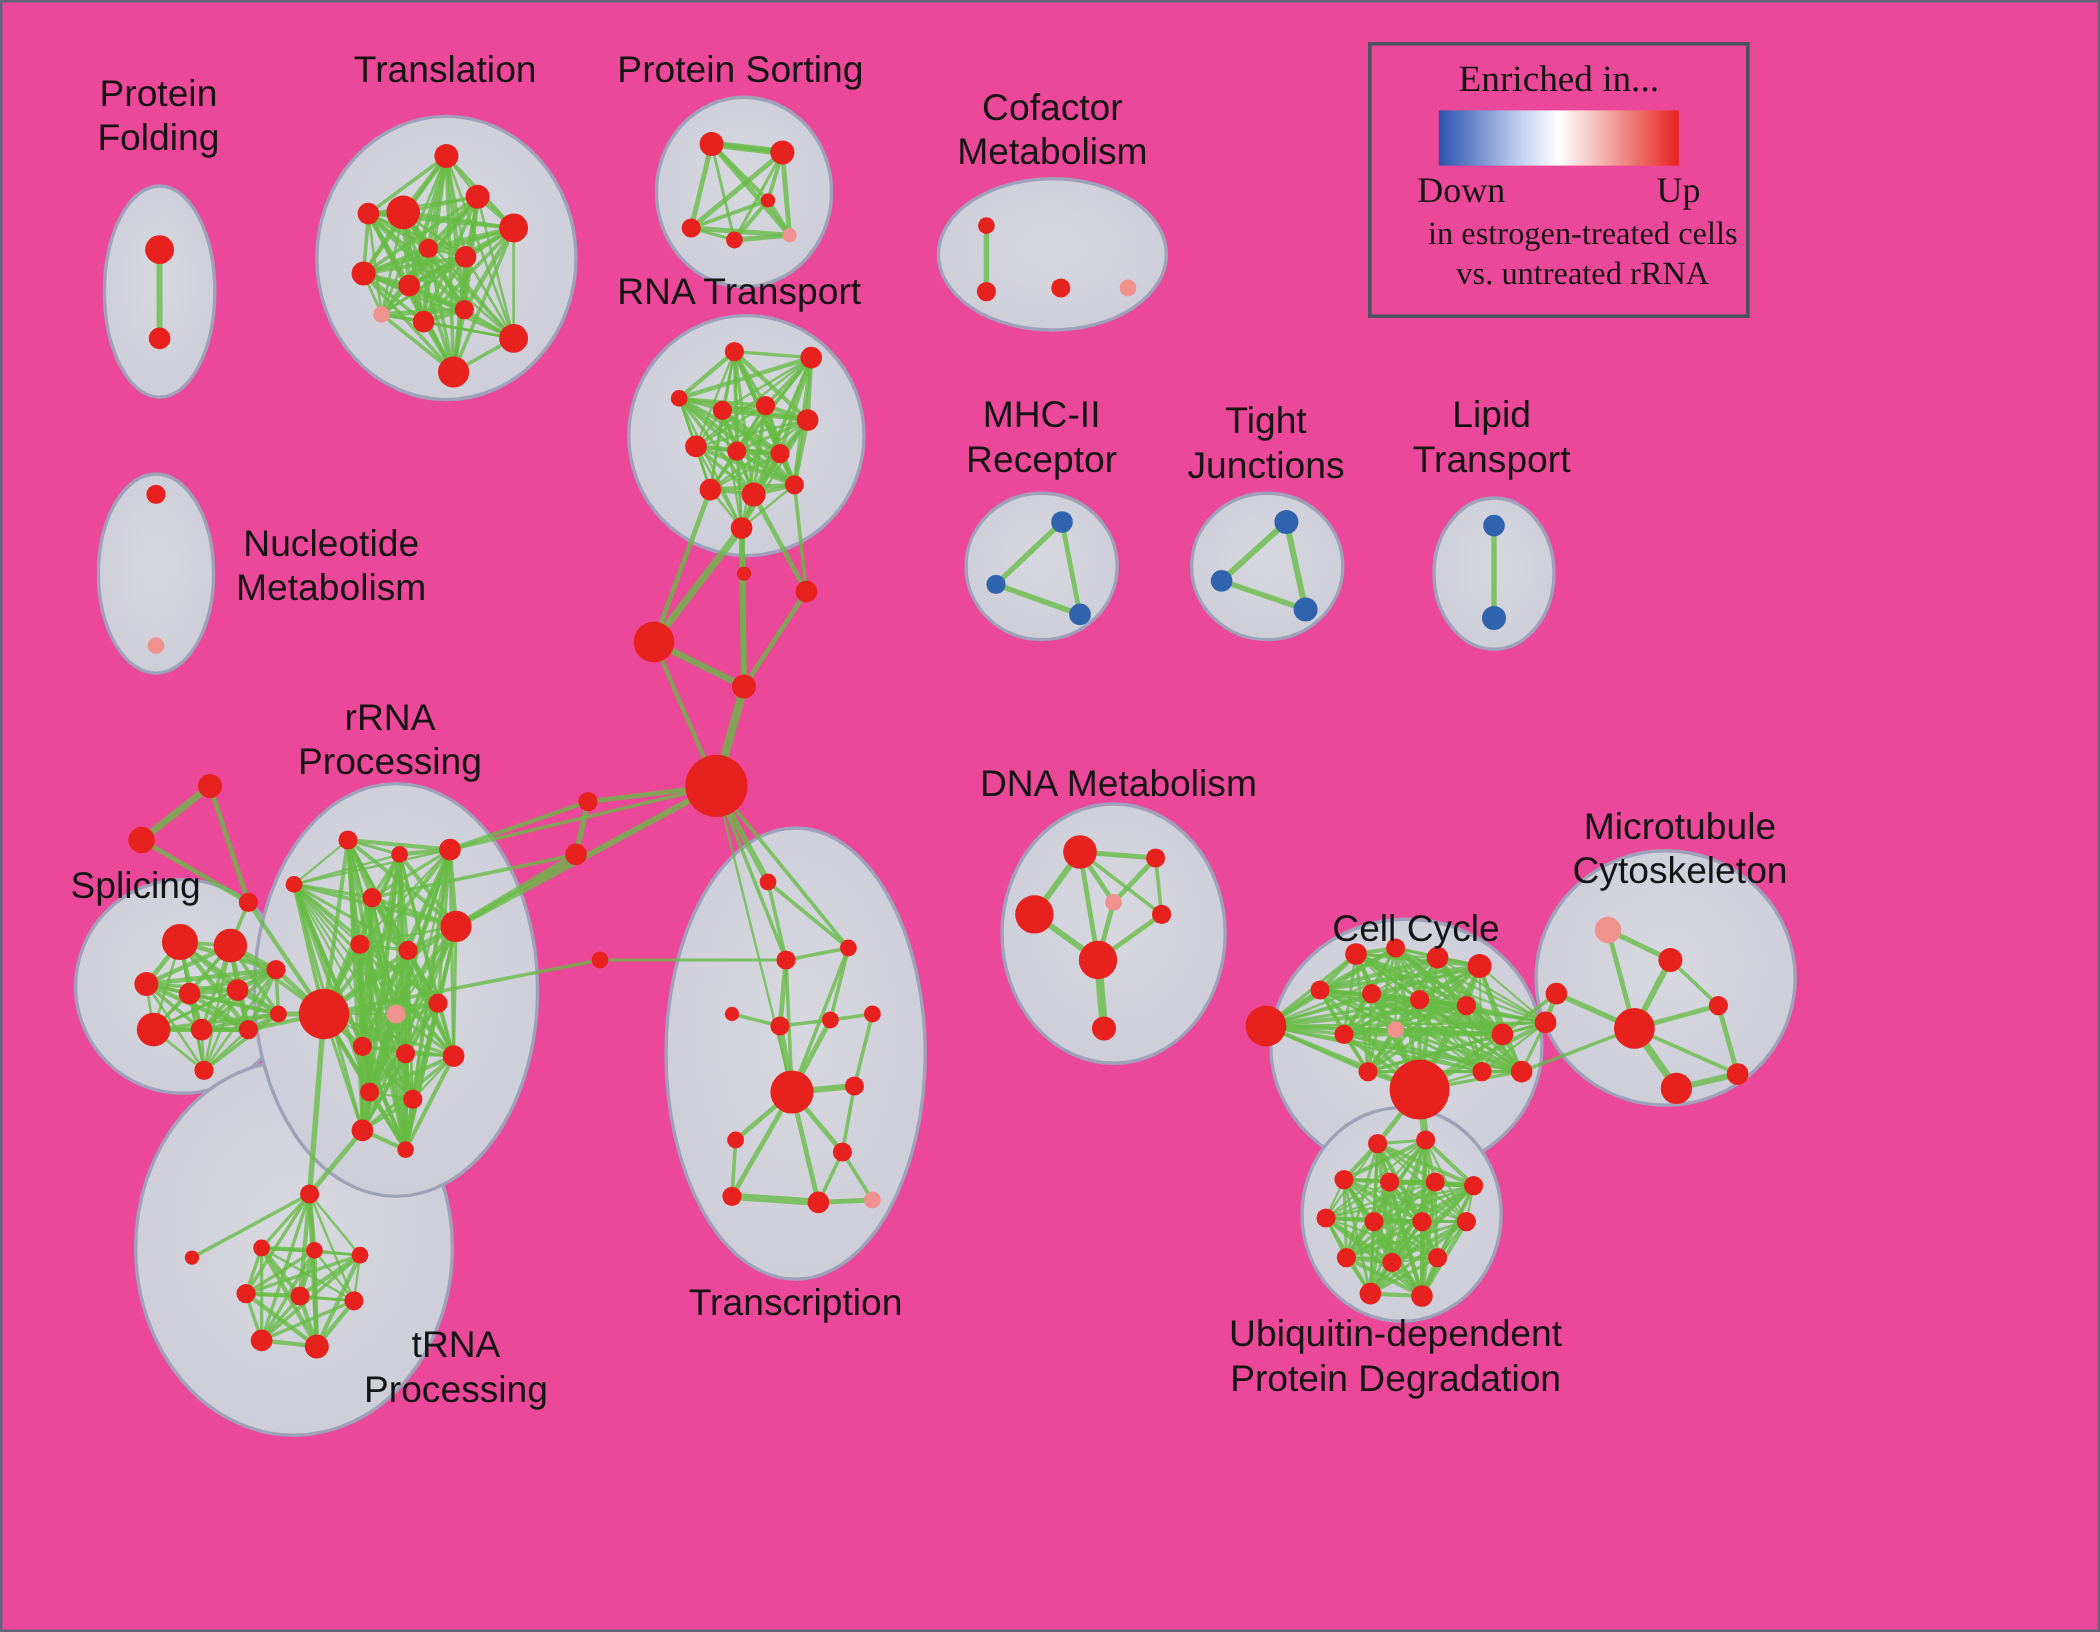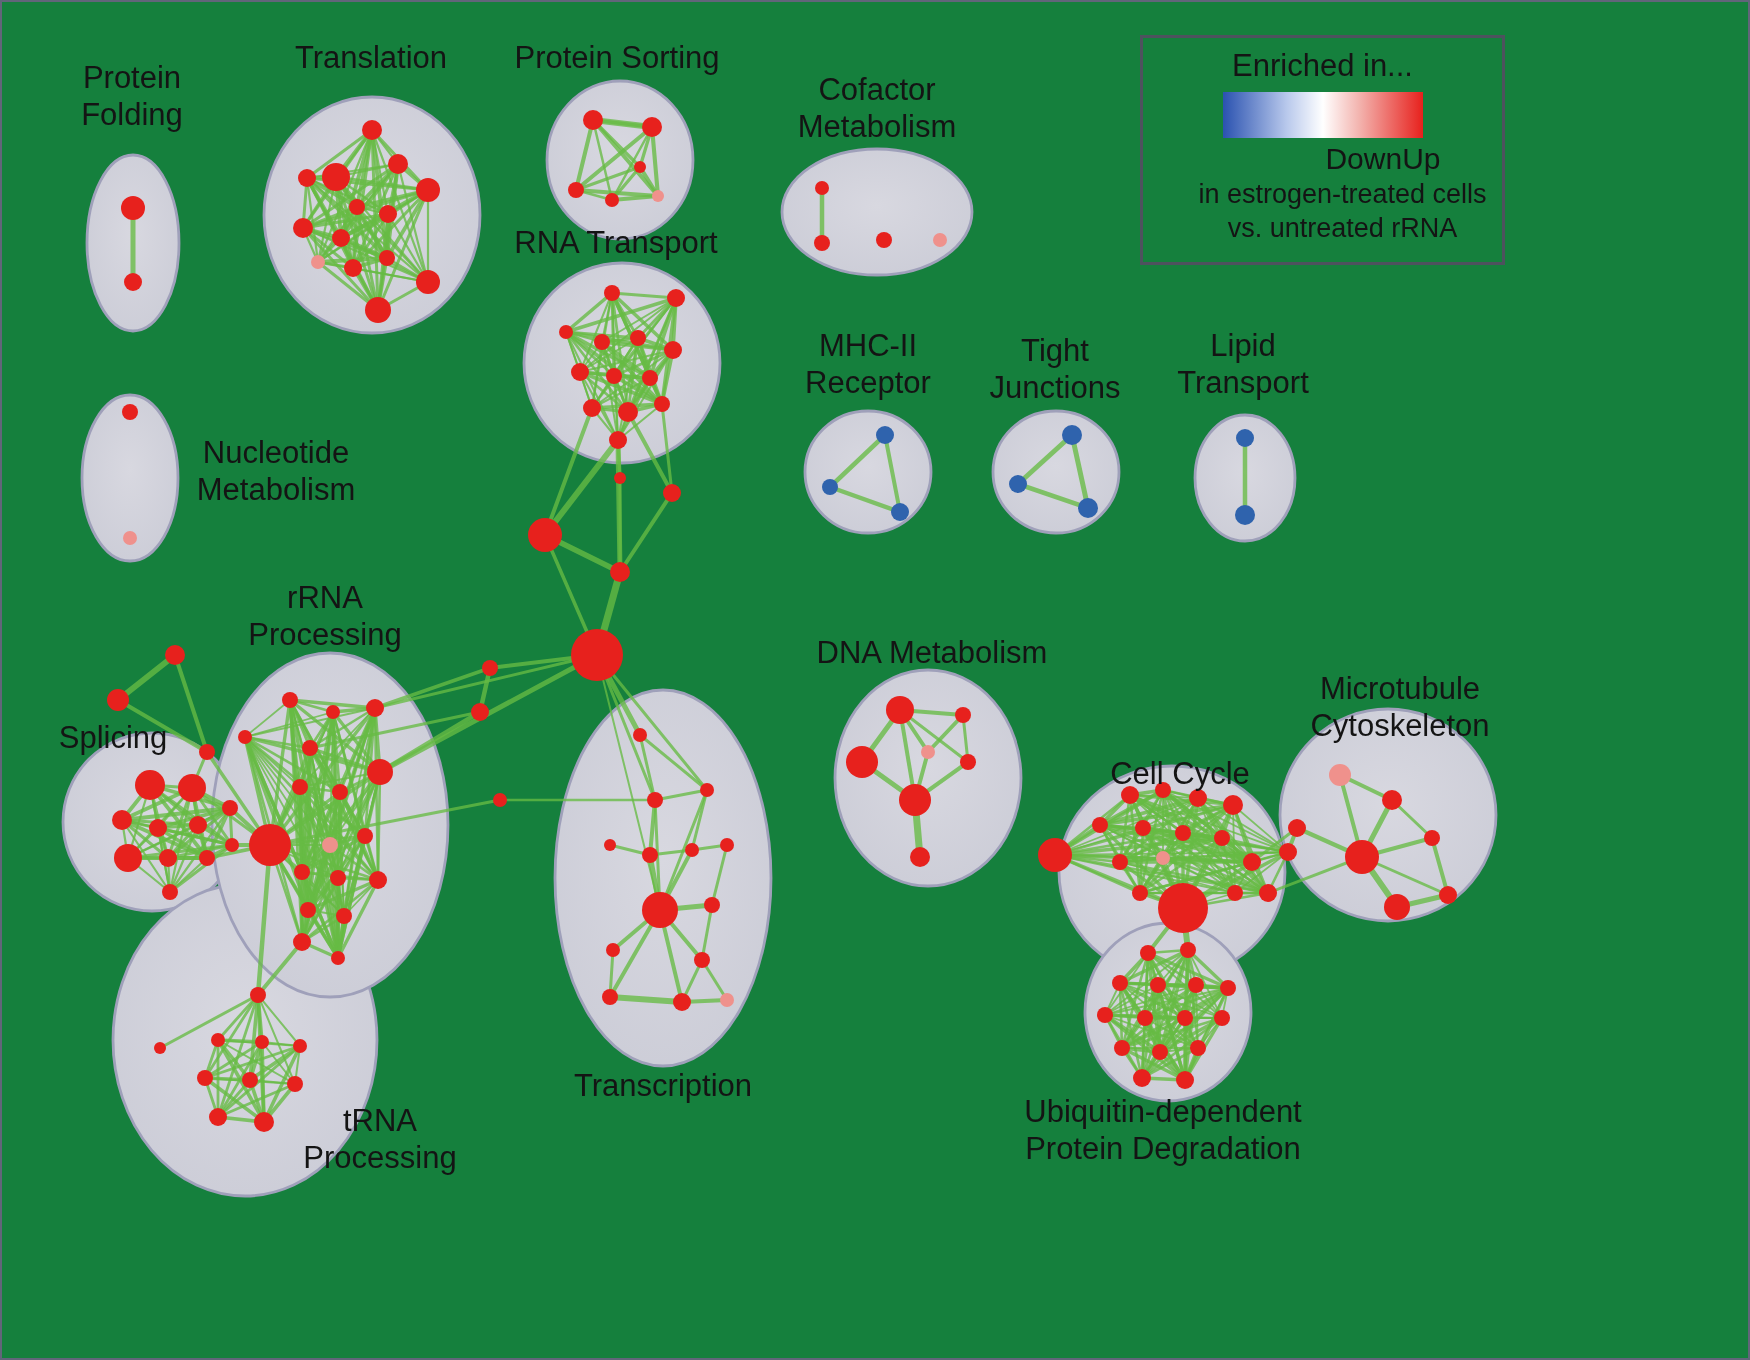--- a/index.html
+++ b/index.html
@@ -1,29 +1,29 @@
 <!DOCTYPE html>
 <html><head>
 <meta charset="utf-8">
 <style>
   html,body{margin:0;padding:0;background:#9a9ab0;}
   #figure{position:relative;width:1750px;height:1360px;overflow:hidden;outline:2px solid #61657a;outline-offset:-2px;}
   #network{position:absolute;left:0;top:0;width:100%;height:100%;display:block;}
   svg text{font-family:"Liberation Sans",sans-serif;font-size:31px;fill:#141414;}
-  .legend{position:absolute;left:1140px;top:35px;width:365px;height:230px;border:3px solid #4d525e;box-sizing:border-box;
-          display:flex;flex-direction:column;align-items:center;font-family:Liberation Sans, sans-serif;color:#141414;}
+  .legend{position:absolute;left:1140px;top:35px;width:318px;height:230px;border:3px solid #4d525e;box-sizing:border-box;
+          display:flex;flex-direction:column;align-items:center;font-family:Liberation Serif, serif;color:#141414;}
   .legend-title{font-size:31px;margin-top:10px;}
   .legend-gradient{width:200px;height:46px;margin-top:8px;}
-  .legend-updown{width:236px;display:flex;justify-content:flex-end;font-size:30px;margin-top:4px;}
+  .legend-updown{width:236px;display:flex;justify-content:space-between;font-size:30px;margin-top:4px;}
   .legend-sub{font-size:27px;margin-top:3px;margin-left:40px;}
 </style>
 </head>
 <body>
 
-<div id="figure" style="background: #15803d;">
+<div id="figure" style="background: #ec4899;">
   <svg id="network" viewBox="0 0 1750 1360">
       <defs>
         <radialGradient id="eg" cx="50%" cy="45%" r="75%">
   <stop offset="0%" stop-color="#d8d8e0"></stop>
   <stop offset="100%" stop-color="#c9cad5"></stop>
 </radialGradient>
       </defs>
       <ellipse cx="133" cy="243" rx="46" ry="88" fill="url(#eg)" stroke="#9fa0ba" stroke-width="2.8"></ellipse>
       <ellipse cx="372" cy="215" rx="108" ry="118" fill="url(#eg)" stroke="#9fa0ba" stroke-width="2.8"></ellipse>
       <ellipse cx="620" cy="160" rx="73" ry="79" fill="url(#eg)" stroke="#9fa0ba" stroke-width="2.8"></ellipse>

